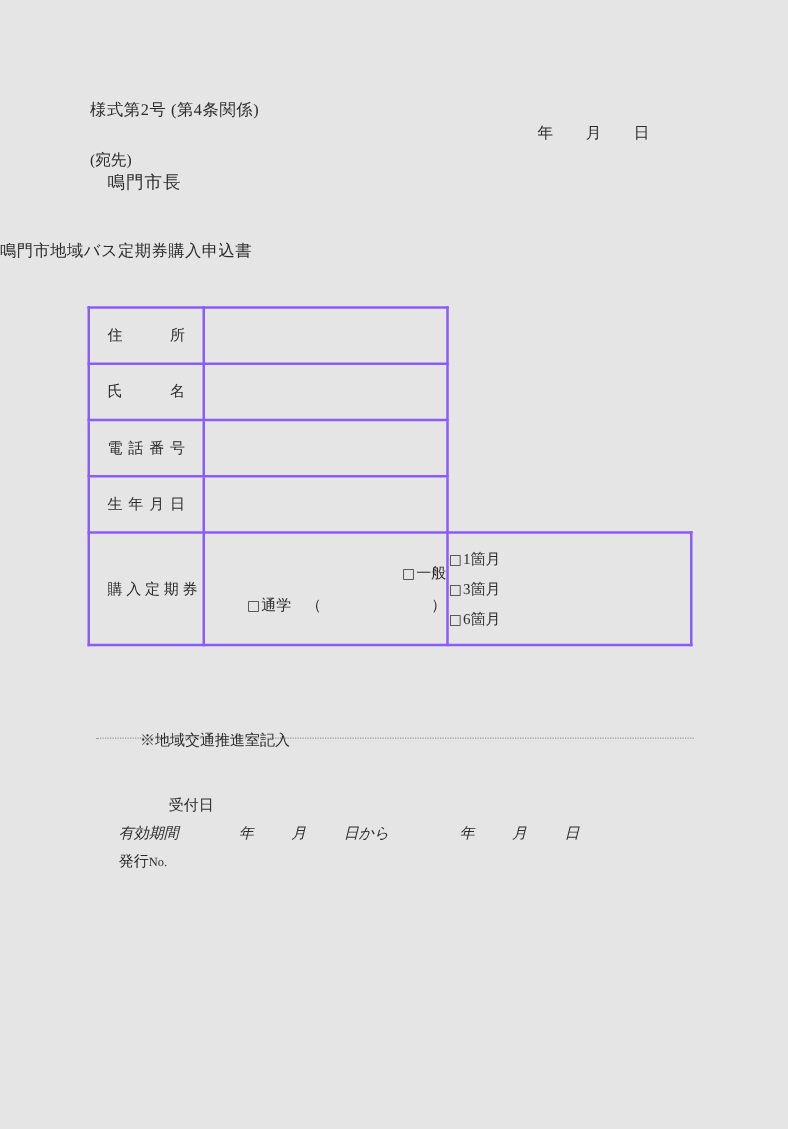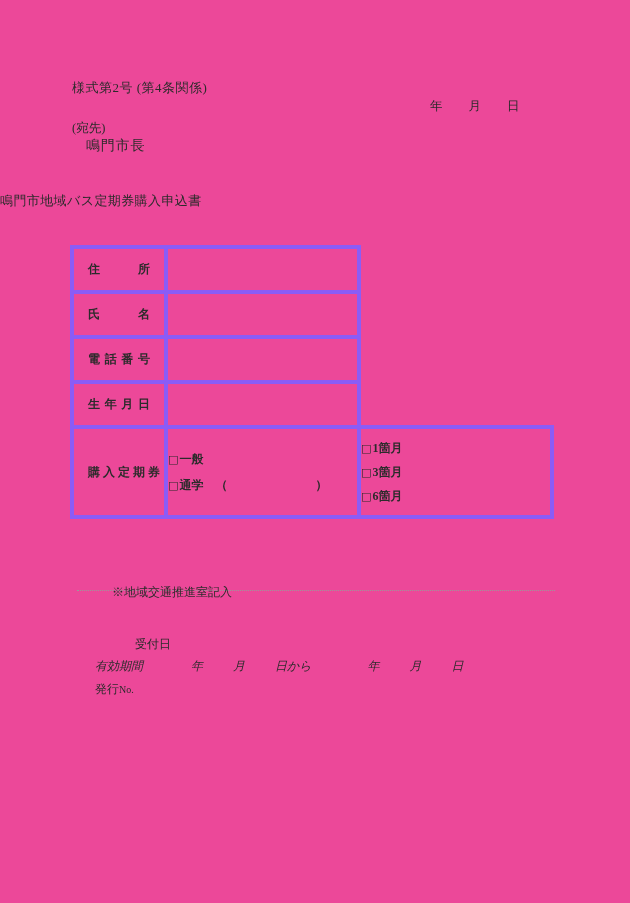--- a/index.html
+++ b/index.html
@@ -11,21 +11,21 @@
     width: 630px;
     height: 903px;
     position: relative;
     font-family: "Liberation Serif", "DejaVu Serif", serif;
     color: #2b2b2b;
     overflow: hidden;
   }
   .page {
     position: absolute;
     inset: 0;
-    background: #ec4899;
+    background: #e5e5e5;
   }
 
   
   .form-no {
     position: absolute;
     left: 72px;
     top: 79px;
     font-size: 13px;
     letter-spacing: 0.5px;
     white-space: nowrap;
@@ -68,24 +68,23 @@
   
   .form-table {
     position: absolute;
     left: 70px;
     top: 245px;
     width: 484px;
     border-collapse: collapse;
     table-layout: fixed;
   }
   .form-table td {
-    border: 4px solid #8b5cf6;
+    border: 2px solid #8b5cf6;
     padding: 0;
     vertical-align: middle;
-    font-weight: bold;
   }
   .lbl-cell {
     width: 90px;
     text-align: center;
     font-size: 12px;
   }
   .lbl {
     display: inline-block;
     white-space: nowrap;
   }
@@ -99,20 +98,21 @@
   .r-h45 { height: 45px; }
   .r-h90 { height: 90px; }
   .r-h46 { height: 46px; }
 
   .val-cell { }
 
   .choice-left {
     padding: 8px 0 8px 10px;
     font-size: 12px;
     line-height: 1;
+    text-align: right;
   }
   .choice-line { white-space: nowrap; height: 26px; line-height: 26px; }
   .choice-line.second { height: 26px; }
   .cb {
     font-family: "DejaVu Sans", sans-serif;
     font-size: 11px;
     margin-right: 1px;
   }
   .paren-gap { display: inline-block; width: 88px; }
   .pre-paren { display: inline-block; width: 12px; }

